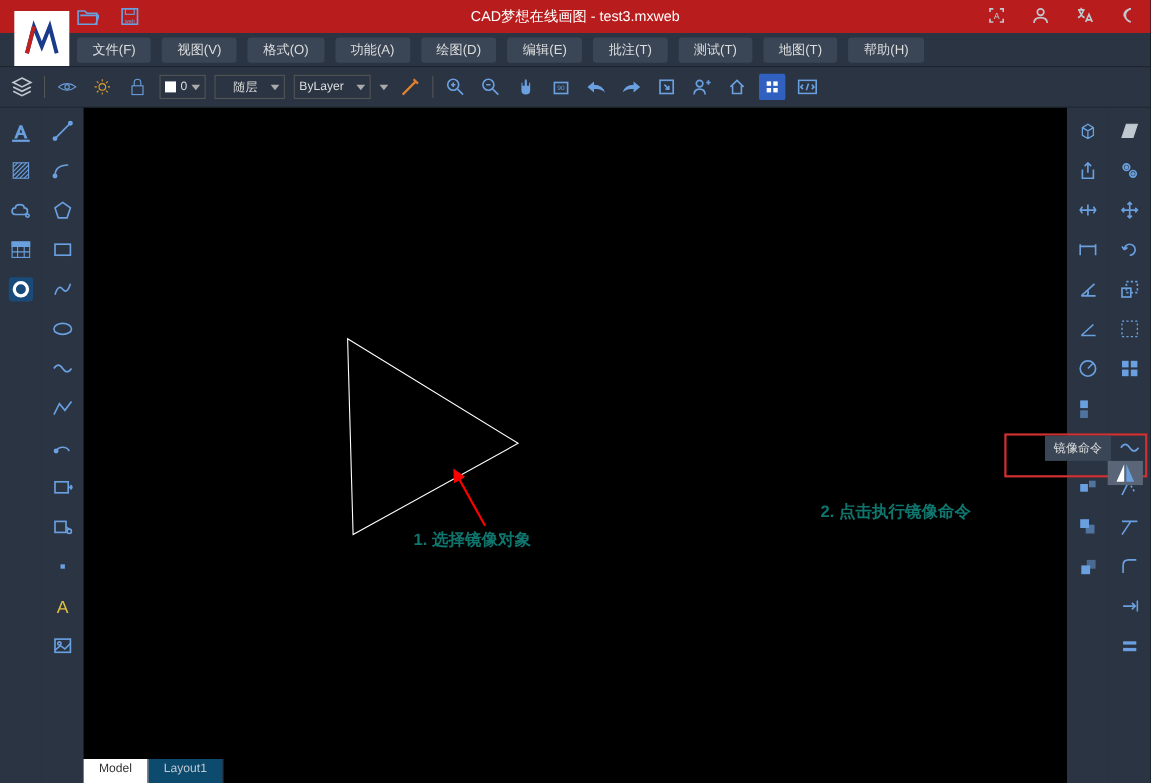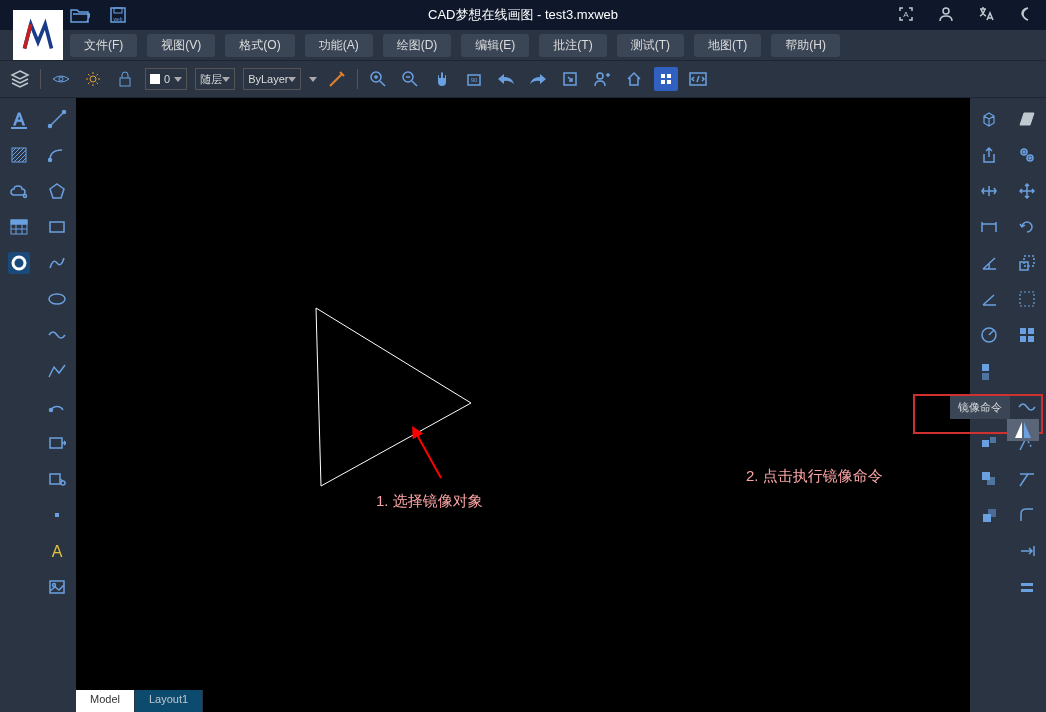--- a/index.html
+++ b/index.html
@@ -1,44 +1,44 @@
 <!DOCTYPE html>
 <html><head>
 <meta charset="utf-8">
 <style>
 * { margin:0; padding:0; box-sizing:border-box; font-family:"Microsoft YaHei",Arial,sans-serif; }
 body { background:#2a3442; width:1046px; height:712px; overflow:hidden; color:#c0c8d0; font-size:12px; position:relative; }
-.titlebar { height:30px; background:#0f172a; display:flex; align-items:center; position:relative; }
+.titlebar { height:30px; background:#b91c1c; display:flex; align-items:center; position:relative; }
 .logo { width:50px; height:50px; background:#fff; margin:5px 8px; display:flex; align-items:center; justify-content:center; position:absolute; top:5px; left:5px; }
 .logo svg { width:36px; height:36px; }
 .title-icons { display:flex; gap:18px; margin-left:70px; }
 .title-icons .ic { width:20px; height:20px; display:flex; align-items:center; justify-content:center; cursor:pointer; }
 .app-title { position:absolute; left:50%; transform:translateX(-50%); color:#fff; font-size:13px; }
 .title-right { position:absolute; right:10px; display:flex; gap:22px; }
 .title-right .ic { width:18px; height:18px; cursor:pointer; color:#c0c8d0; }
 .menubar { height:30px; display:flex; align-items:center; gap:10px; padding-left:70px; }
 .menu-btn { background:#3a4656; color:#ddd; padding:3px 14px; border-radius:3px; font-size:12px; cursor:pointer; border:none; }
 .toolbar2 { height:38px; background:#2a3442; display:flex; align-items:center; gap:8px; padding:0 8px; border-top:1px solid #1e2530; border-bottom:1px solid #1e2530; }
 .tb-ic { width:24px; height:24px; display:flex; align-items:center; justify-content:center; cursor:pointer; color:#8aa8e8; }
 .tb-box { display:flex; align-items:center; background:#2a3442; border:1px solid #555; height:22px; padding:0 4px; gap:4px; }
 .tb-box .sq { width:10px; height:10px; background:#fff; }
 .tb-box span { color:#ddd; font-size:11px; }
-.tb-sel { background:#2a3442; border:1px solid #555; height:22px; color:#ddd; font-size:11px; padding:0 4px; display:flex; align-items:center; gap:0; }
+.tb-sel { background:#2a3442; border:1px solid #555; height:22px; color:#ddd; font-size:11px; padding:0 4px; display:flex; align-items:center; gap:12px; }
 .main-area { display:flex; height:614px; }
 .left-tools { width:38px; background:#2a3442; display:flex; flex-direction:column; align-items:center; gap:14px; padding-top:10px; }
 .left-tools2 { width:38px; background:#2a3442; display:flex; flex-direction:column; align-items:center; gap:14px; padding-top:10px; }
 .tool-ic { width:22px; height:22px; display:flex; align-items:center; justify-content:center; cursor:pointer; color:#6aa0e0; }
 .tool-ic.sel { background:#1a4a7a; border-radius:3px; }
 .canvas-wrap { flex:1; background:#000; position:relative; }
 .right-tools { width:38px; background:#2a3442; display:flex; flex-direction:column; align-items:center; gap:14px; padding-top:10px; }
 .right-tools2 { width:38px; background:#2a3442; display:flex; flex-direction:column; align-items:center; gap:14px; padding-top:10px; }
 .tabs { position:absolute; bottom:0; left:0; height:22px; display:flex; background:#0c4a6e; }
 .tab { padding:3px 14px; font-size:11px; cursor:pointer; border-right:1px solid #2a3442; }
 .tab.active { background:#fff; color:#333; }
-.annot { position:absolute; color:#fca5a5; font-size:15px; font-weight:400;margin-top:11px; }
+.annot { position:absolute; color:#0f766e; font-size:15px; font-weight:700; }
 .arrow { position:absolute; }
 .tooltip-box { position:absolute; right:3px; top:394px; width:130px; height:40px; border:2px solid #d03030; display:flex; align-items:center;flex-direction:column; }
 .tooltip-txt { background:#3a4656; color:#ddd; font-size:11px; padding:4px 8px; margin-left:4px; }
 .mirror-ic { width:32px; height:32px; background:#5a6678; margin-left:auto; margin-right:2px; display:flex; align-items:center; justify-content:center; }
 .dd-arrow { width:0; height:0; border-left:4px solid transparent; border-right:4px solid transparent; border-top:5px solid #aaa; }
 </style>
 </head>
 <body>
 
 <div class="titlebar">

